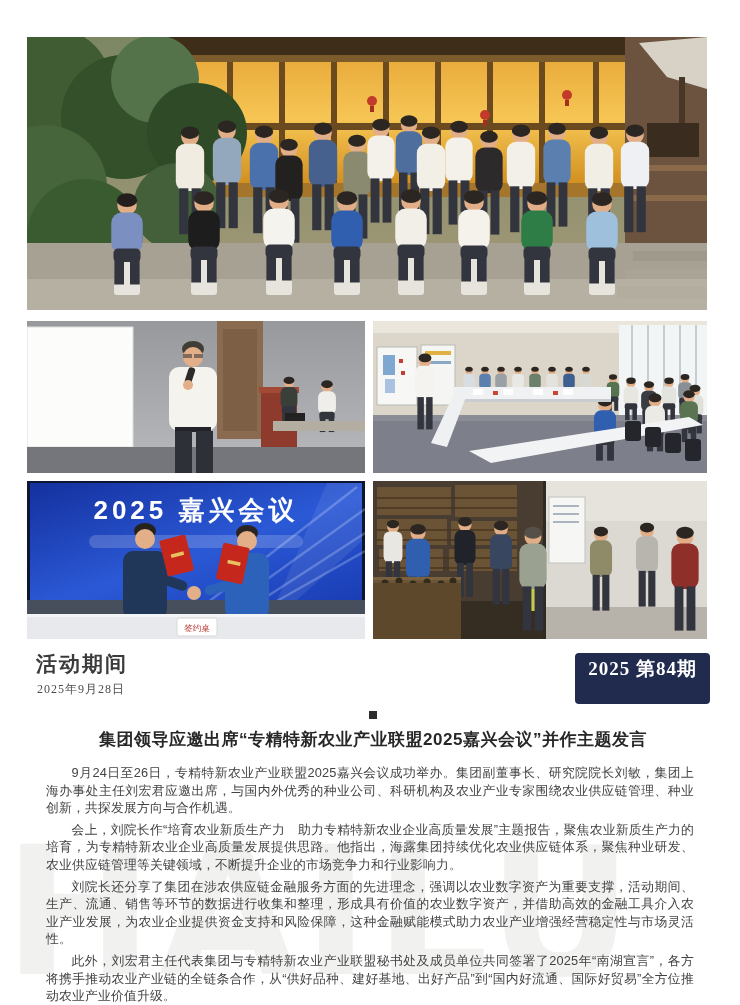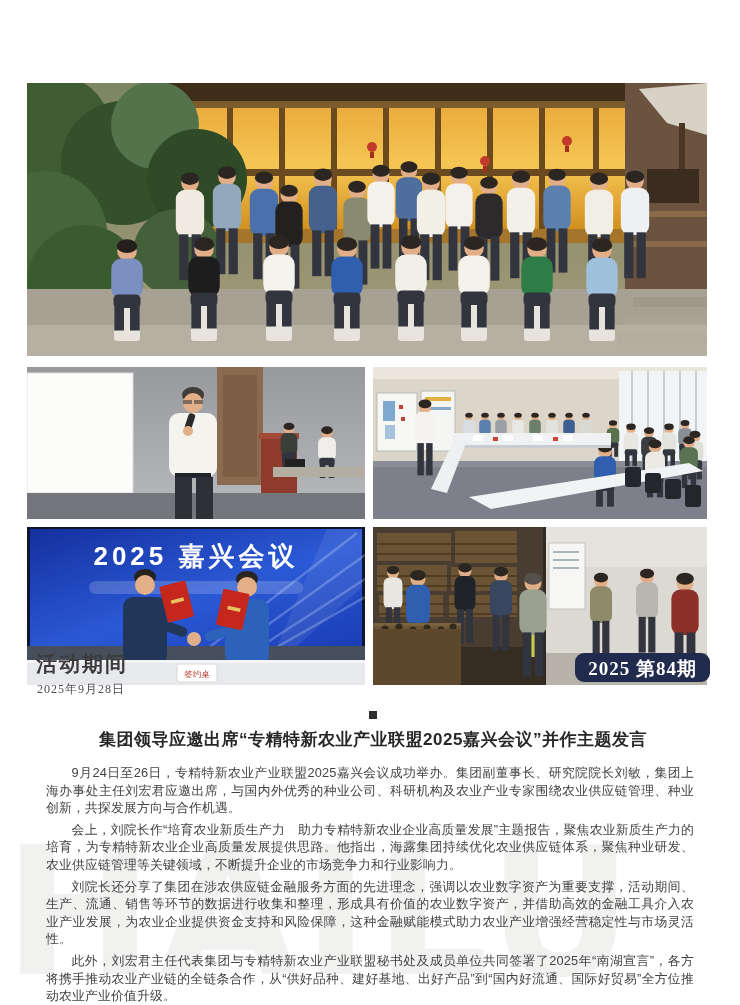--- a/index.html
+++ b/index.html
@@ -1,35 +1,35 @@
 <!DOCTYPE html>
 <html><head>
 <meta charset="utf-8">
 <style>
   html,body{margin:0;padding:0;background:#ffffff;}
   .page{position:relative;width:740px;height:1005px;background:#ffffff;overflow:hidden;
         font-family:"Liberation Sans","DejaVu Sans",sans-serif;}
-  .photo{position:absolute;overflow:hidden;background:#d946ef;margin-top:46px;}
+  .photo{position:absolute;overflow:hidden;background:#d946ef;}
   .photo svg{display:block;width:100%;height:100%;}
   .photo-a{left:27px;top:37px;width:680px;height:273px;}
   .photo-b{left:27px;top:321px;width:338px;height:152px;}
   .photo-c{left:373px;top:321px;width:334px;height:152px;}
   .photo-d{left:27px;top:481px;width:338px;height:158px;}
   .photo-e{left:373px;top:481px;width:334px;height:158px;}
   .watermark{position:absolute;left:4px;top:824px;z-index:0;line-height:1;white-space:nowrap;
              font-family:"DejaVu Sans","Liberation Sans",sans-serif;font-weight:700;
              font-size:178px;letter-spacing:6px;color:#f1f1f0;}
   .masthead-dept{position:absolute;left:36px;top:650px;z-index:1;
              font-family:"Liberation Serif","DejaVu Serif",serif;
              font-size:21px;font-weight:700;color:#3b3b3b;letter-spacing:2px;}
   .masthead-date{position:absolute;left:37px;top:681px;z-index:1;
              font-family:"Liberation Serif","DejaVu Serif",serif;
              font-size:12px;color:#4c4c4c;letter-spacing:1px;}
   .issue-badge{position:absolute;right:30px;top:653px;z-index:1;
-             background:#202b4e;color:#ffffff;border-radius:9px;padding:3px 13px 0;
+             background:#202b4e;color:#ffffff;border-radius:4px;padding:3px 13px 22px;
              font-family:"Liberation Serif","DejaVu Serif",serif;
              font-size:19px;font-weight:700;letter-spacing:1px;}
   .article{position:absolute;left:30px;top:711px;width:680px;z-index:1;}
   .headline{display:flex;align-items:center;gap:9px;margin:0 0 13px 6px;
              font-size:17px;font-weight:700;color:#272727;letter-spacing:.5px;flex-direction:column;}
   .bullet{width:8px;height:8px;background:#2e2e2e;flex:0 0 auto;}
   .body p{margin:0 16px 4px;font-size:12.8px;line-height:17.6px;color:#434343;
           text-align:justify;text-indent:2em;letter-spacing:.2px;}
   svg text{font-family:"Liberation Sans","DejaVu Sans",sans-serif;}
 </style>

